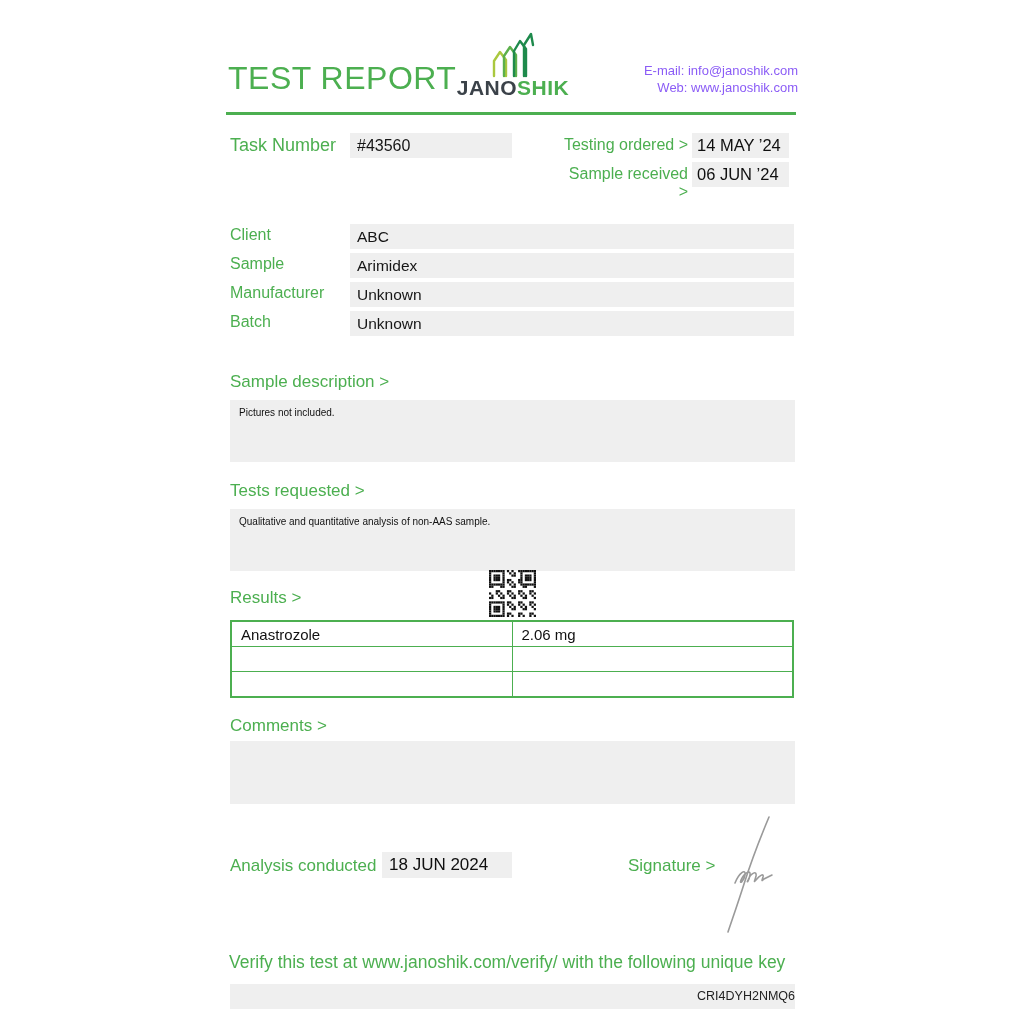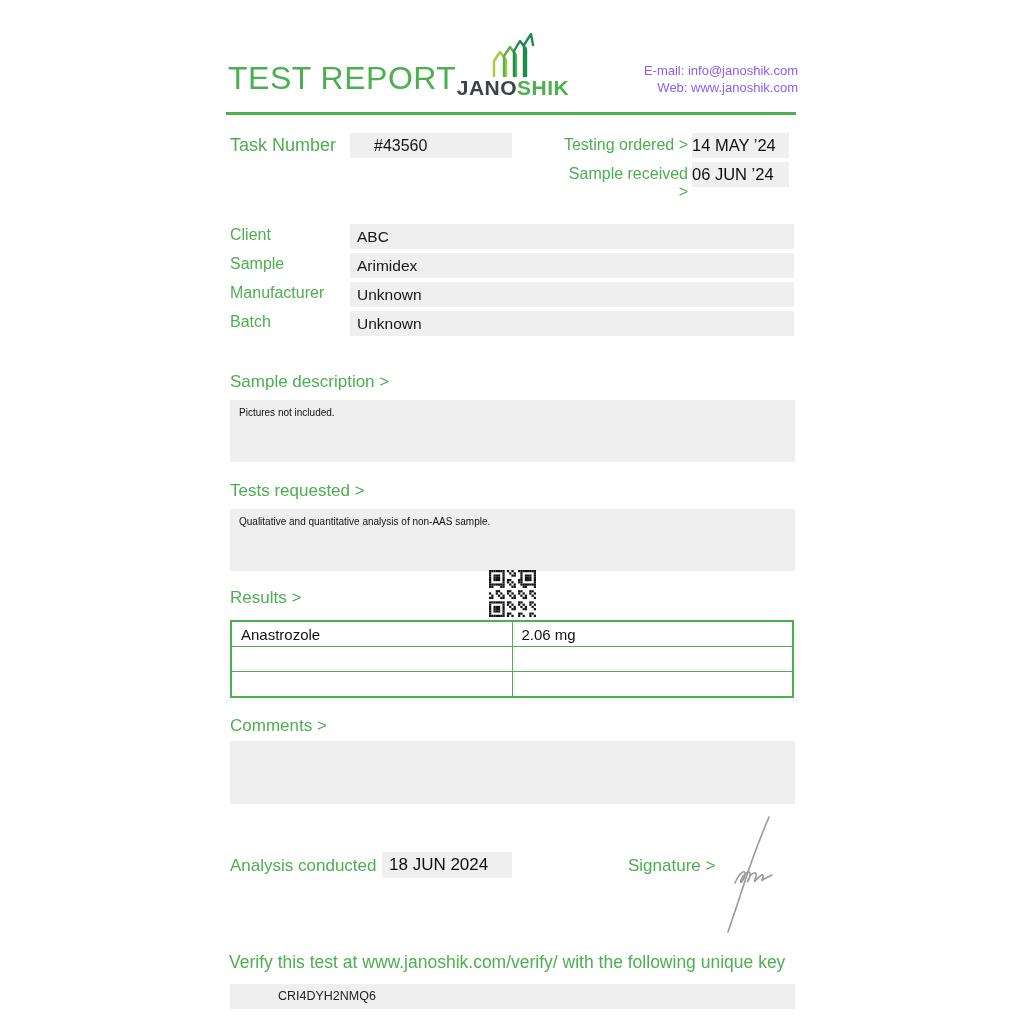--- a/index.html
+++ b/index.html
@@ -14,29 +14,29 @@
   .title{top:60px;left:228px;font-size:32px;letter-spacing:.5px;font-weight:400;}
   .logo-icon{top:32px;left:487px;width:52px;height:46px;}
   .logo-word{top:76px;left:452px;width:122px;text-align:center;font-size:21px;font-weight:bold;letter-spacing:.5px;}
   .logo-jano{color:#3b4249;}
   .logo-shik{color:var(--green,#4CAF50);}
   .contact{top:62px;right:226px;text-align:right;font-size:13px;line-height:17px;color:#8b5cf6;}
   .divider{top:112px;left:226px;width:570px;height:3px;background:var(--green,#4CAF50);}
 
   .task-label{top:135px;left:230px;font-size:18px;}
   .task-box{top:133px;left:350px;width:162px;height:25px;}
-  .task-box span{font-size:16px;line-height:25px;padding-left:24px;display:block;}
+  .task-box span{font-size:16px;line-height:25px;padding-left:7px;display:block;}
 
   .date-label{width:130px;left:558px;text-align:right;font-size:16px;}
   .t-ord-label{top:136px;}
   .s-rec-label{top:165px;}
   .date-box{left:692px;width:97px;height:25px;}
   .t-ord-box{top:133px;}
   .s-rec-box{top:162px;}
-  .date-box span{font-size:16.5px;line-height:25px;display:block;color:#0f0f0f;}
+  .date-box span{font-size:16.5px;line-height:25px;padding-left:5px;display:block;color:#0f0f0f;}
 
   .info-label{left:230px;font-size:16px;}
   .info-box{left:350px;width:444px;height:25px;}
   .info-box span{font-size:15.5px;line-height:25px;padding-left:7px;display:block;}
 
   .sec-label{left:230px;font-size:17px;}
   .bigbox{left:230px;width:565px;background:var(--boxgray,#efefef);position:absolute;}
   .bigbox span{display:block;font-size:10px;padding:7px 9px;color:#111;}
 
   .qr{top:570px;left:489px;width:47px;height:47px;}
@@ -46,21 +46,21 @@
   .results-table{border:2px solid var(--green,#4CAF50);}
 
   .analysis-label{top:856px;left:230px;font-size:17px;}
   .analysis-box{top:852px;left:382px;width:130px;height:26px;}
   .analysis-box span{font-size:17px;line-height:26px;padding-left:7px;display:block;color:#0f0f0f;}
   .sig-label{top:856px;left:628px;font-size:17px;}
   .sig-svg{top:814px;left:714px;width:78px;height:122px;}
 
   .verify{top:952px;left:229px;width:567px;font-size:17.5px;}
   .key-box{top:984px;left:230px;width:565px;height:25px;}
-  .key-box span{display:block;text-align:left;font-size:12.5px;line-height:25px;color:#222;margin-left:48px;}
+  .key-box span{display:block;text-align:right;font-size:12.5px;line-height:25px;color:#222;}
 </style>
 </head>
 <body style="--green: #4CAF50; --boxgray: #efefef;">
 
 <div class="abs title green">TEST REPORT</div>
 
 <div class="abs logo-icon">
   <svg width="52" height="46" viewBox="0 0 52 46" fill="none" stroke-linejoin="round" stroke-linecap="round">
     <path d="M7,44 V29 L13,20 L19,28 V44" stroke="#aac83e" stroke-width="2.4" fill="none"></path>
     <path d="M17,44 V24 L23,15 L29,23 V44" stroke="#5cb04b" stroke-width="2.4" fill="none"></path>

